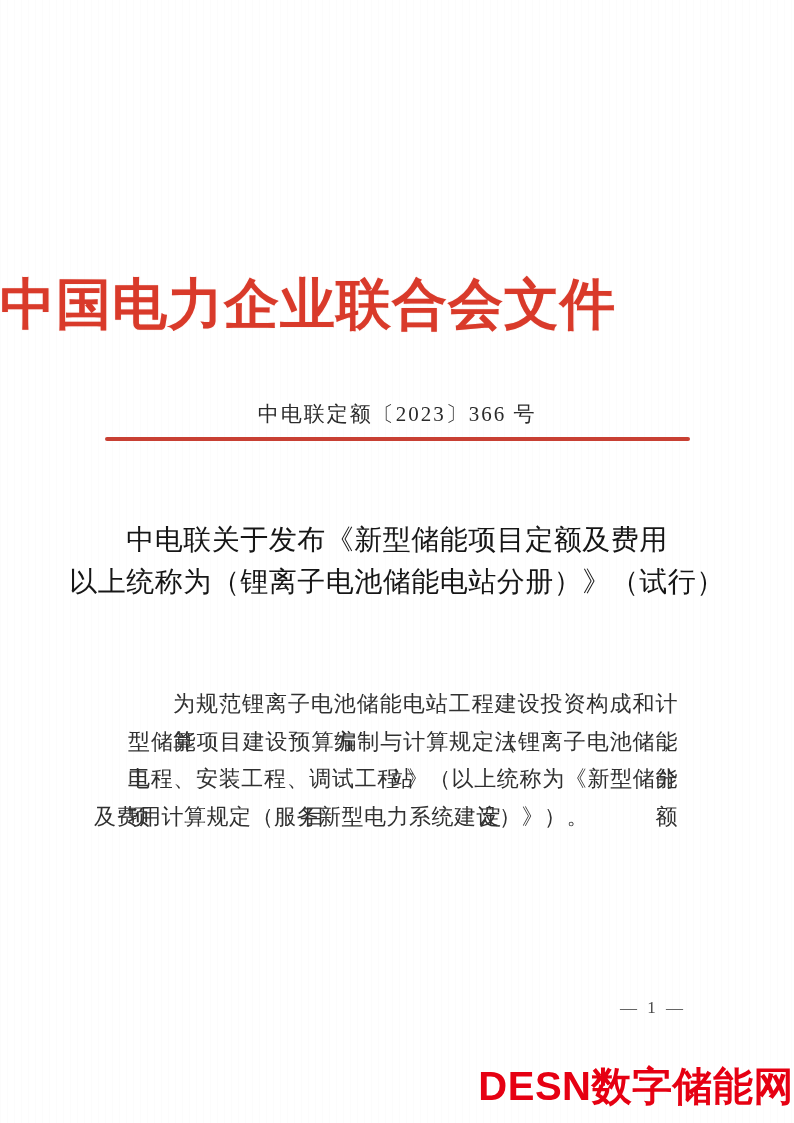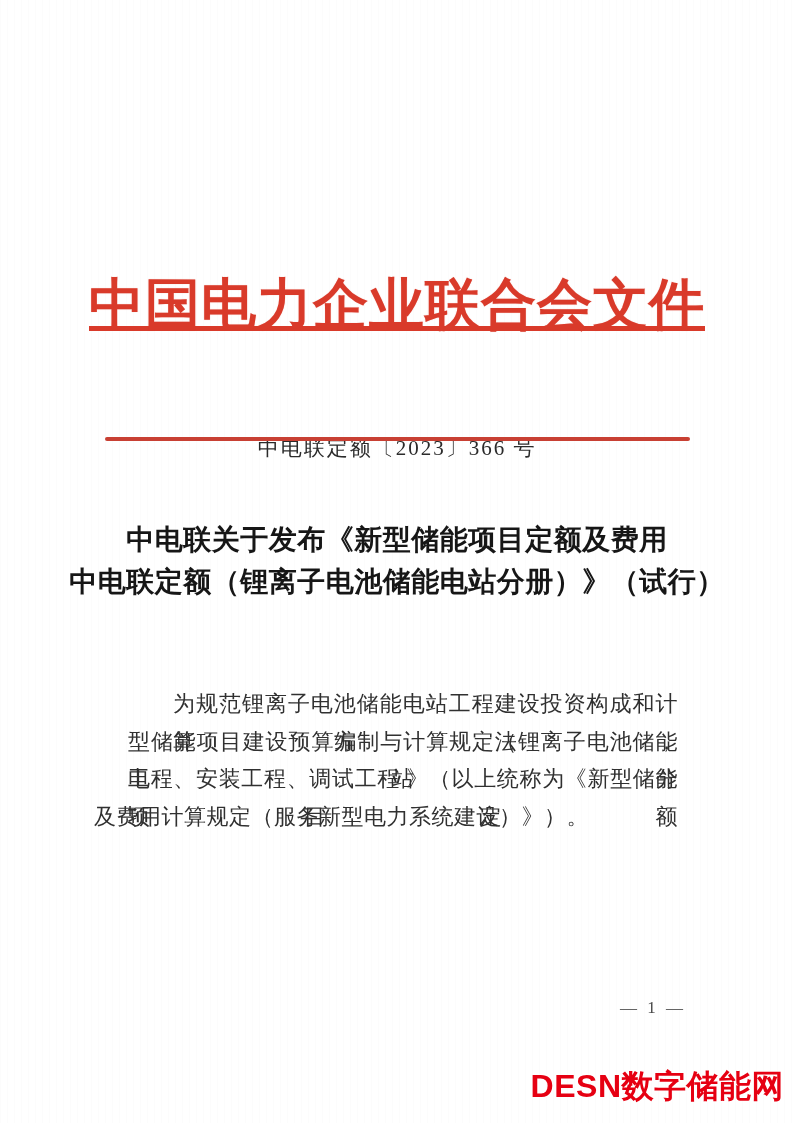--- a/index.html
+++ b/index.html
@@ -17,61 +17,59 @@
       rgba(0,0,0,0.012) 0px, rgba(0,0,0,0.012) 1px,
       transparent 1px, transparent 7px);
     overflow: hidden;
     font-family: "Liberation Serif", "DejaVu Serif", serif;
   }
   .letterhead {
     position: absolute;
     top: 272px;
     left: 0;
     width: 100%;
-    text-align: center;
+    text-align: left;
     font-size: 55px;
     line-height: 66px;
     font-weight: bold;
     color: #d93a2a;
     letter-spacing: 1px;
     text-shadow: 0 0 1px rgba(217,58,42,0.35);
     white-space: nowrap;
-    text-decoration: underline;
   }
   .doc-number {
     position: absolute;
     top: 400px;
     left: 0;
     width: 100%;
     text-align: center;
     font-size: 21px;
     line-height: 28px;
     color: #2b2b2b;
     letter-spacing: 2px;
     white-space: nowrap;
-    margin-top: 34px;
   }
   .red-rule {
     position: absolute;
     top: 437px;
     left: 105px;
     width: 585px;
     height: 4px;
     background: #c84033;
     border-radius: 2px;
   }
   .notice-title {
     position: absolute;
     top: 519px;
     left: 47px;
     width: 700px;
     text-align: center;
     font-size: 28px;
     line-height: 42px;
-    font-weight: bold;
+    font-weight: normal;
     color: #161616;
     letter-spacing: 0.5px;
   }
   .body-block {
     position: absolute;
     top: 685px;
     left: 94px;
     width: 584px;
     font-size: 22px;
     line-height: 37.5px;
@@ -97,44 +95,44 @@
     top: 998px;
     right: 108px;
     font-size: 17px;
     color: #4a4a4a;
     letter-spacing: 3px;
     white-space: nowrap;
   }
   .watermark {
     position: absolute;
     top: 1066px;
-    right: 10px;
+    right: 0;
     font-family: "Liberation Sans", "DejaVu Sans", sans-serif;
     font-weight: 800;
-    font-size: 32px;
+    font-size: 40px;
     line-height: 40px;
     color: #e60012;
     letter-spacing: 0.5px;
     white-space: nowrap;
   }
 </style>
 </head>
 <body>
 
 <div class="page">
 
   <div class="letterhead">中国电力企业联合会文件</div>
 
   <div class="doc-number">中电联定额〔2023〕366 号</div>
 
   <div class="red-rule"></div>
 
   <div class="notice-title">
     <div>中电联关于发布《新型储能项目定额及费用</div>
-    <div>中电联定额（锂离子电池储能电站分册）》（试行）</div>
+    <div>以上统称为（锂离子电池储能电站分册）》（试行）</div>
   </div>
 
   <div class="body-block">
     <div class="body-line just indent2">为规范锂离子电池储能电站工程建设投资构成和计算方法，</div>
     <div class="body-line just">型储能项目建设预算编制与计算规定（锂离子电池储能电站分</div>
     <div class="body-line just">工程、安装工程、调试工程 》（以上统称为《新型储能项目定额</div>
     <div class="body-line">及费用计算规定（服务新型电力系统建设）》）。</div>
   </div>
 
   <div class="page-number">— 1 —</div>

